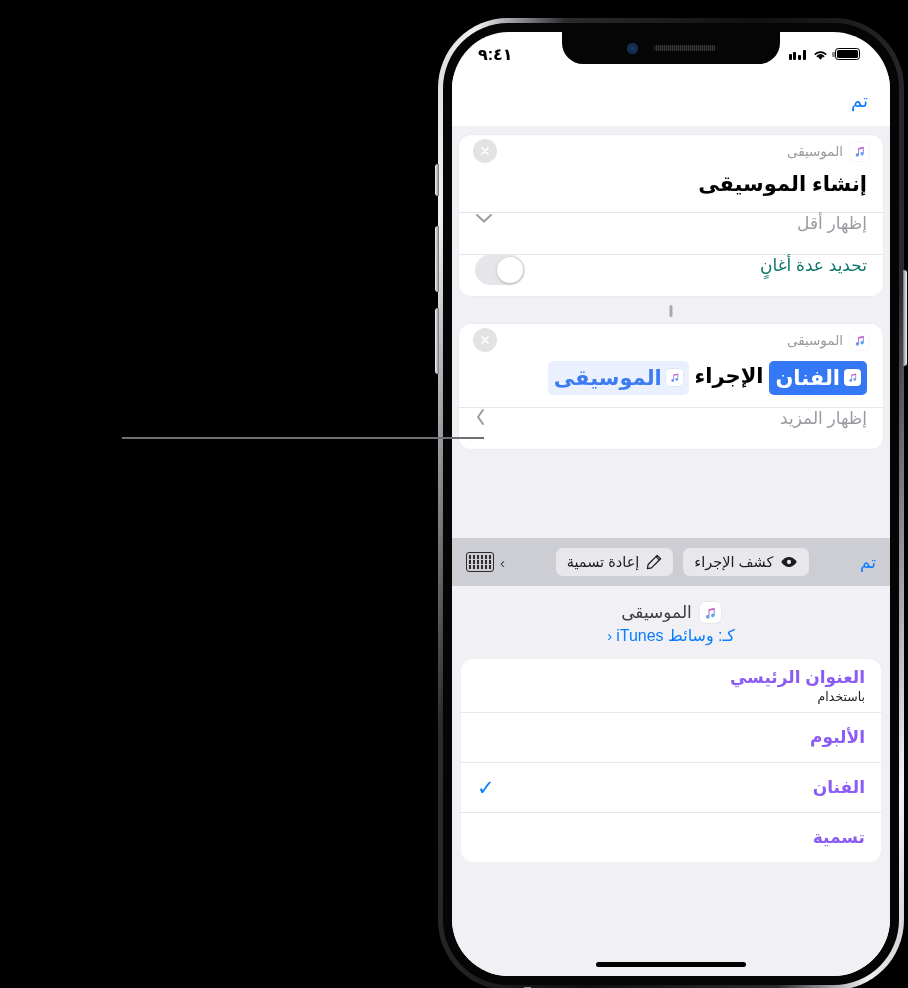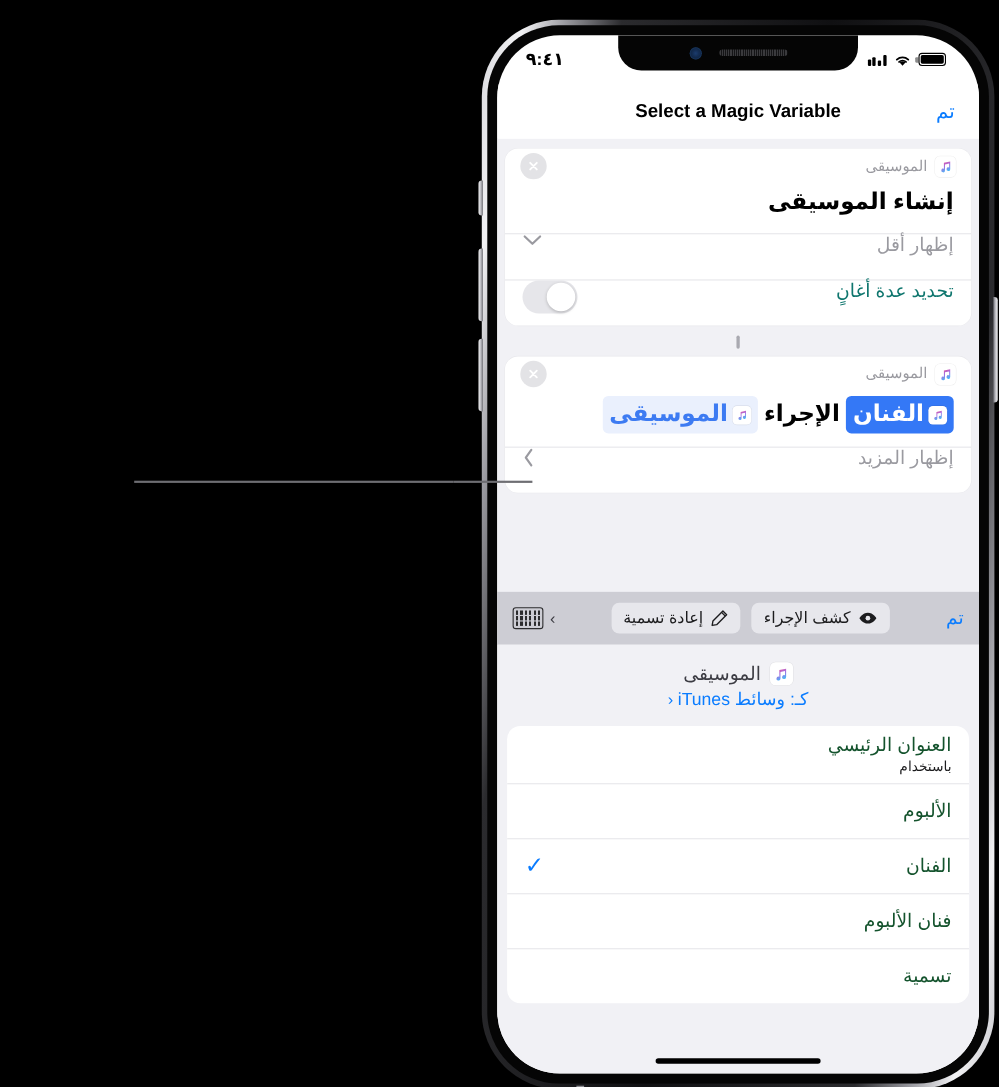--- a/index.html
+++ b/index.html
@@ -294,21 +294,21 @@
     overflow: hidden;
   }
   .pl-item {
     min-height: 50px;
     padding: 8px 16px;
     display: flex; align-items: center; justify-content: space-between;
     border-top: .6px solid #e6e6ea;
   }
   .pl-item:first-child { border-top: none; }
   .pl-texts { display: flex; flex-direction: column; align-items: flex-start; }
-  .pl-title { font-size: 17px; font-weight: 400; color: #14532d; }
+  .pl-title { font-size: 17px; font-weight: 700; color: #8b5cf6; }
   .pl-sub { font-size: 12.5px; color: #1c1c1e; margin-top: 1px; }
   .pl-check { color: #0a7cff; font-size: 21px; font-weight: 700; line-height: 1; }
 
   
   #home-indicator {
     position: absolute; bottom: 9px; left: 50%;
     transform: translateX(-50%);
     width: 150px; height: 5px; border-radius: 3px;
     background: #000;
     z-index: 25;
@@ -349,21 +349,20 @@
               <i></i>
               <i></i>
               <i></i>
           </div>
         </div>
         <div id="status-time">٩:٤١</div>
       </div>
 
       <div id="nav-bar">
         <div id="nav-done">تم</div>
-        <div id="nav-title">Select a Magic Variable</div>
       </div>
 
       <div id="cards-area">
 
         <div class="card">
           <div class="card-head">
             <div class="music-badge">
               <svg viewBox="0 0 24 24" width="13" height="13" aria-hidden="true">
                 <defs>
                   <linearGradient id="mg1" x1="0" y1="0" x2="0.4" y2="1">
@@ -530,25 +529,20 @@
             </div>
           </div>
           <div class="pl-item">
             <div class="pl-texts">
               <span class="pl-title">الفنان</span>
             </div>
             <span class="pl-check">✓</span>
           </div>
           <div class="pl-item">
             <div class="pl-texts">
-              <span class="pl-title">فنان الألبوم</span>
-            </div>
-          </div>
-          <div class="pl-item">
-            <div class="pl-texts">
               <span class="pl-title">تسمية</span>
             </div>
           </div>
         </div>
       </div>
 
       <div id="home-indicator"></div>
     </div>
   </div>
 </div>

